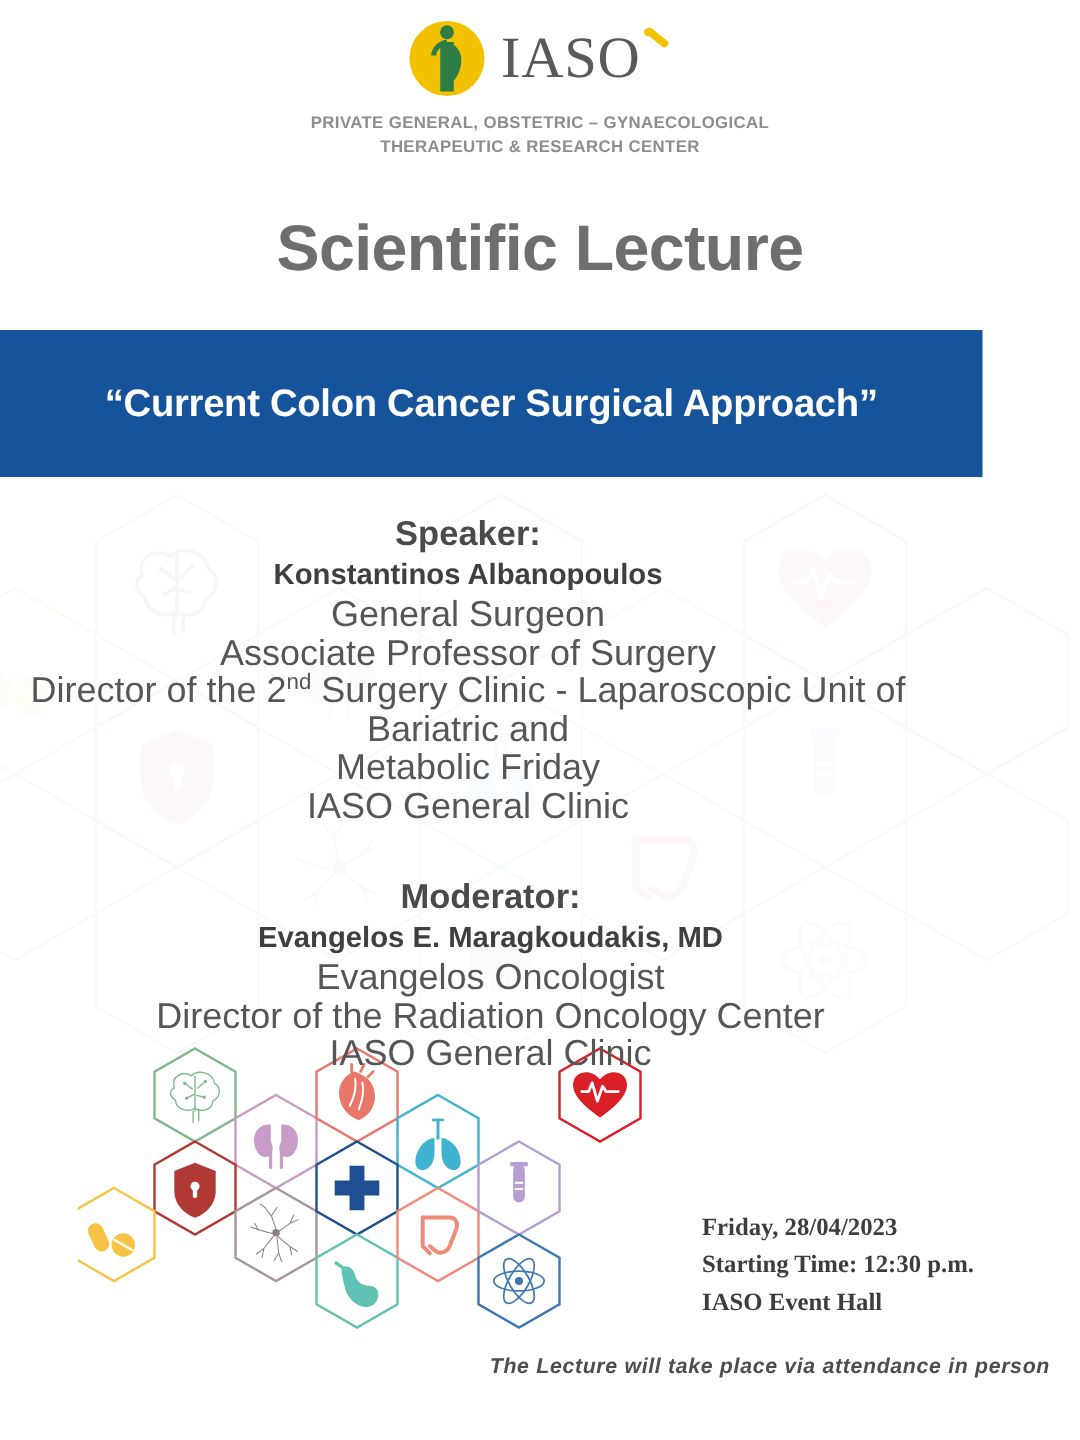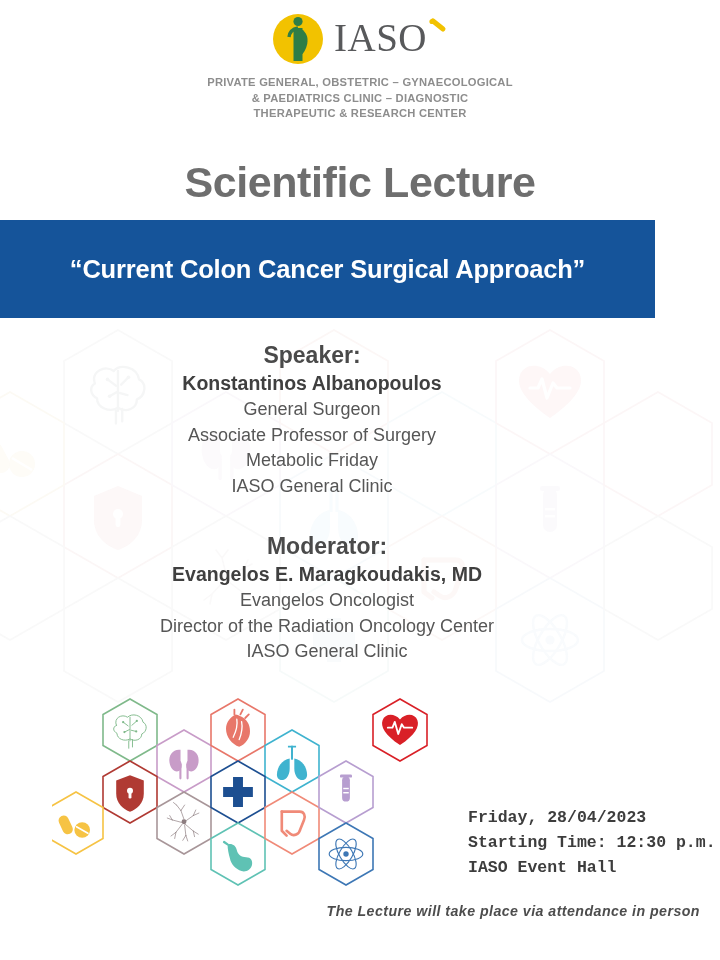--- a/index.html
+++ b/index.html
@@ -99,21 +99,21 @@
     color: #4a4a4a;
   }
   .person-name {
     font-size: 19.5px;
     font-weight: bold;
     line-height: 27px;
     color: #3f3f3f;
   }
   .person-name .suffix { font-weight: bold; }
   .person-line {
-    font-size: 18px;
+    font-size: 24px;
     line-height: 25.5px;
     color: #565656;
   }
   .person-line sup {
     font-size: 0.62em;
     vertical-align: super;
     line-height: 0;
   }
   #moderator-block { margin-top: 32px; padding-left: 30px; }
 
@@ -124,21 +124,21 @@
     width: 400px; height: 200px;
     z-index: 2;
   }
 
   
   #event-details {
     position: absolute;
     left: 468px; top: 805px;
     z-index: 4;
     color: #3d3d3d;
-    font-family: Liberation Mono, monospace;
+    font-family: Liberation Serif, serif;
     font-size: 16.5px;
     font-weight: bold;
     line-height: 25px;
     text-align: left;
   }
 
   
   #footer-note {
     position: absolute;
     left: 0; top: 903px;
@@ -274,38 +274,38 @@
         <rect x="24.5" y="46" width="9" height="5" fill="#ffffff" opacity="0"></rect>
       </svg>
       <svg id="logo-word" width="118" height="46" viewBox="0 0 118 46" xmlns="http://www.w3.org/2000/svg">
         <text x="1" y="35" font-family="Liberation Serif, serif" font-size="39" fill="#58595b" letter-spacing="0.5">IASO</text>
         <path d="M100,5 L110,13" stroke="#f2c200" stroke-width="5" stroke-linecap="round"></path>
         <circle cx="99" cy="5.5" r="2.6" fill="#f2c200"></circle>
       </svg>
     </div>
     <div id="org-lines">
       <div>PRIVATE GENERAL, OBSTETRIC – GYNAECOLOGICAL</div>
-      <div>&amp; PAEDIATRICS CLINIC – DIAGNOSTIC</div>
       <div>THERAPEUTIC &amp; RESEARCH CENTER</div>
     </div>
   </div>
 
   <div id="main-title">Scientific Lecture</div>
 
   <div id="banner">
     <div id="banner-title">“Current Colon Cancer Surgical Approach”</div>
   </div>
 
   <div id="people">
 
     <div id="speaker-block">
       <div class="role-heading">Speaker:</div>
       <div class="person-name">Konstantinos Albanopoulos</div>
       <div class="person-line">General Surgeon</div>
       <div class="person-line">Associate Professor of Surgery</div>
+      <div class="person-line"><span>Director of the 2</span><sup>nd</sup><span> Surgery Clinic - Laparoscopic Unit of Bariatric and</span></div>
       <div class="person-line">Metabolic Friday</div>
       <div class="person-line">IASO General Clinic</div>
     </div>
 
     <div id="moderator-block">
       <div class="role-heading">Moderator:</div>
       <div class="person-name"><span>Evangelos E. Maragkoudakis</span><span class="suffix">, MD</span></div>
       <div class="person-line">Evangelos Oncologist</div>
       <div class="person-line">Director of the Radiation Oncology Center</div>
       <div class="person-line">IASO General Clinic</div>

